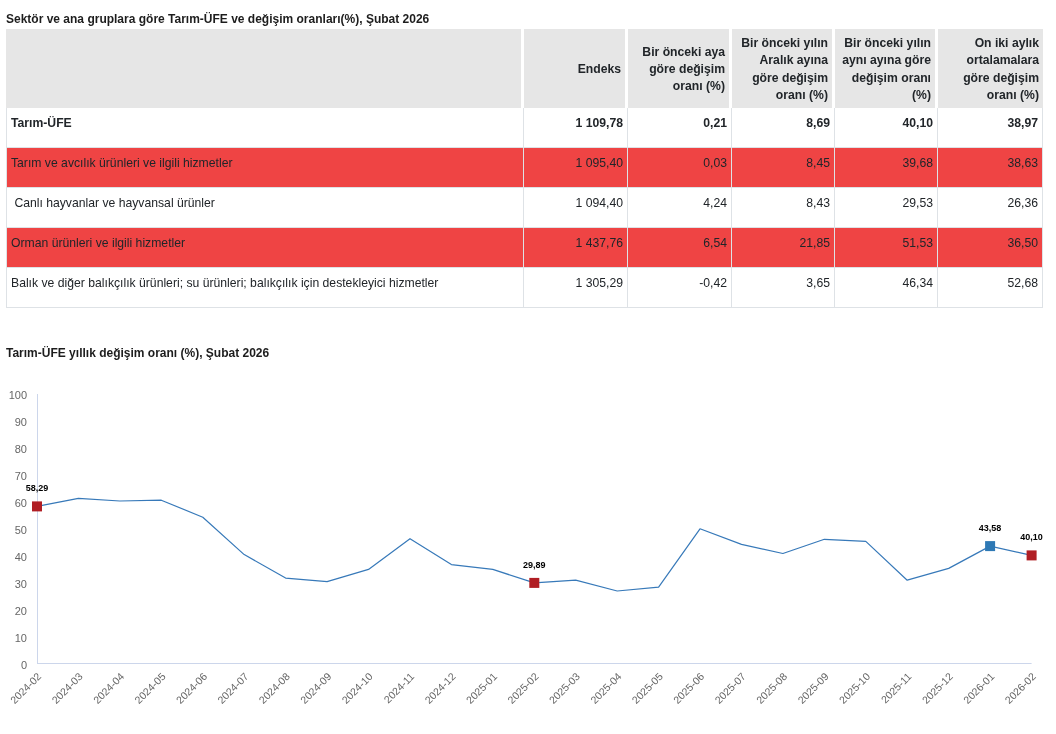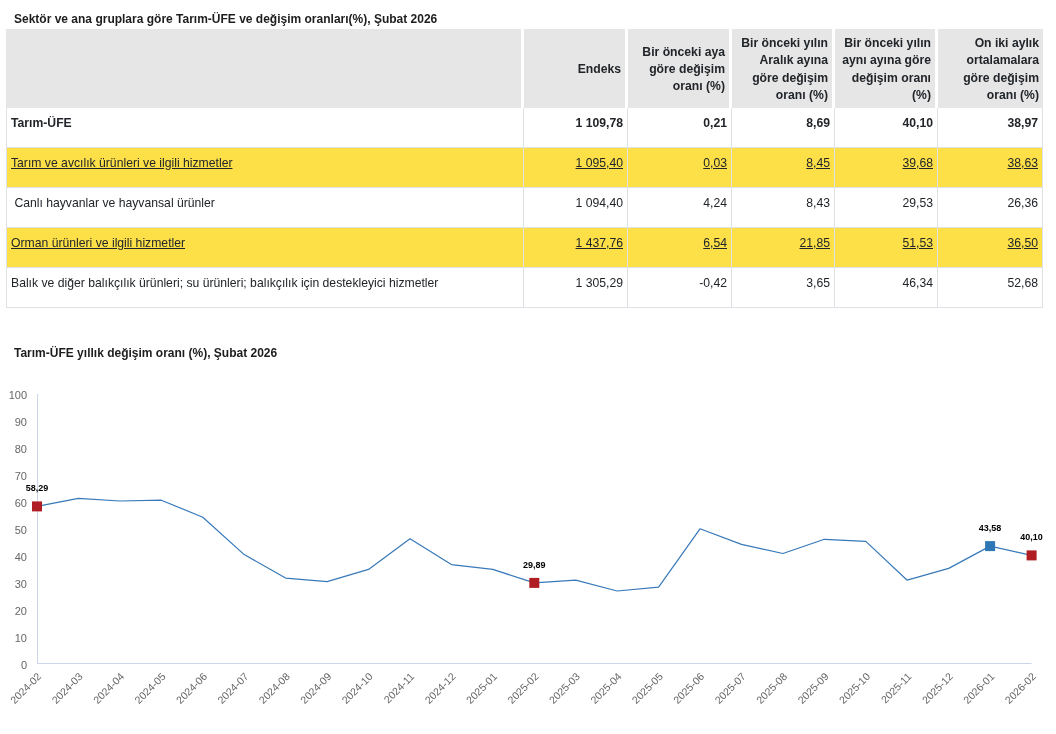--- a/index.html
+++ b/index.html
@@ -1,31 +1,31 @@
 <!DOCTYPE html>
 <html><head><meta charset="utf-8">
 <style>
 * { margin:0; padding:0; }
 html,body { background:#fff; width:1056px; height:734px; position:relative;
   font-family:"Liberation Sans",sans-serif; }
-.title { position:absolute; left:14px; font-size:12px; font-weight:bold; color:#1d1d1d; }
+.title { position:absolute; left:6px; font-size:12px; font-weight:bold; color:#1d1d1d; }
 table { position:absolute; left:6px; top:29px; width:1037px; table-layout:fixed;
   border-collapse:separate; border-spacing:0; font-size:12.2px; color:#212529; }
 col.c0 { width:518px; } col.c1 { width:104px; } col.c2 { width:104px; }
 col.c3 { width:103px; } col.c4 { width:103px; } col.c5 { width:105px; }
 th { background:#e6e6e6; font-weight:bold; text-align:right; vertical-align:middle;
   padding:4px 4px 2px; line-height:17.2px; font-size:12.2px; }
 th { border-right:3px solid #fff; } th:last-child { border-right:none; }
 thead tr { height:79px; }
 tbody tr { height:40px; }
 td { border-bottom:1px solid #dee2e6; border-right:1px solid #dee2e6;
   padding:7.6px 4px 0; text-align:right; vertical-align:top; line-height:14px; }
 td.n { text-align:left; border-left:1px solid #dee2e6; }
 tr.b td { font-weight:bold; }
-tr.s td { background:#fde047;text-decoration:underline; }
+tr.s td { background:#ef4444; }
 .yl { font-size:11px; fill:#666666; }
 .xl { font-size:10.5px; fill:#666666; }
 .dl { font-size:9px; font-weight:bold; fill:#000; }
 </style></head>
 <body>
 <div class="title" style="top:12.2px">Sektör ve ana gruplara göre Tarım-ÜFE ve değişim oranları(%), Şubat 2026</div>
 <table>
 <colgroup>
       <col class="c0">
       <col class="c1">

